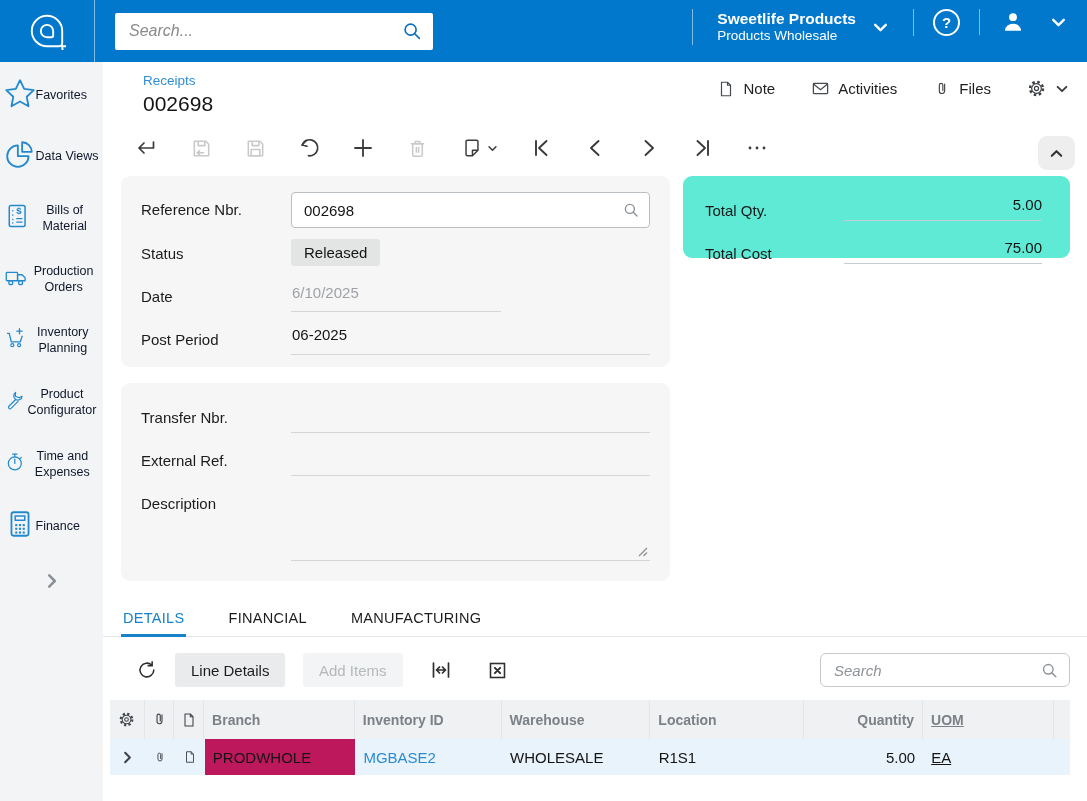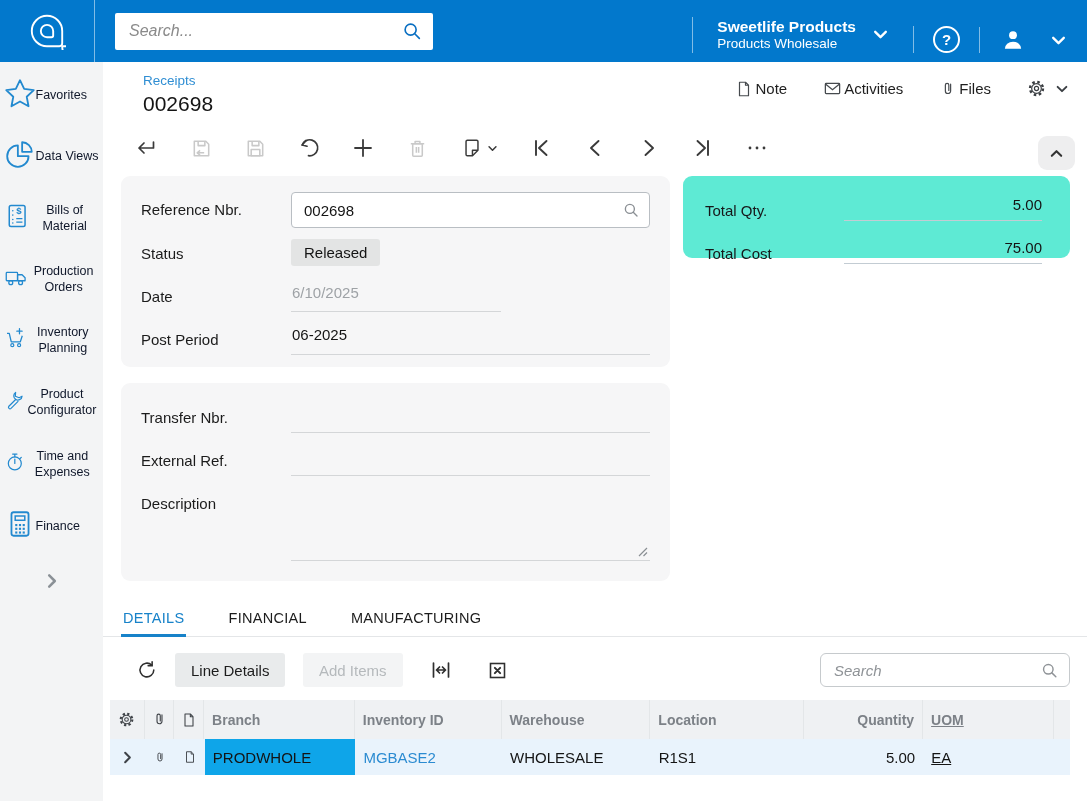--- a/index.html
+++ b/index.html
@@ -10,21 +10,21 @@
   
   .topbar { position:absolute; left:0; top:0; width:1087px; height:62px;
             background:#0278cc; display:flex; align-items:center; color:#fff; }
   .logo-box { width:95px; height:62px; display:flex; align-items:center;
               justify-content:center; border-right:1px solid rgba(255,255,255,.5); }
   .top-search { margin-left:20px; width:318px; height:37px; background:#fff;
                 border-radius:2px; display:flex; align-items:center; padding:0 10px 0 14px; }
   .top-search input { border:none; outline:none; flex:1; font-size:16px;
                       color:#333; font-family:inherit; }
   .top-search input::placeholder { color:#8a8a8a; font-style:italic; }
-  .top-right { margin-left:auto; display:flex; align-items:flex-end; height:44px; }
+  .top-right { margin-left:auto; display:flex; align-items:flex-start; height:44px; }
   .company { display:flex; align-items:center; gap:16px; padding:0 24px;
              border-left:1px solid rgba(255,255,255,.5); cursor:pointer; }
   .company-name { font-size:15.5px; font-weight:bold; line-height:1.25; }
   .company-sub { font-size:13.5px; line-height:1.25; }
   .help-cell { width:66px; display:flex; align-items:center; justify-content:center;
                border-left:1px solid rgba(255,255,255,.5); cursor:pointer; }
   .help-circle { width:27px; height:27px; border:2px solid #fff; border-radius:50%;
                  display:flex; align-items:center; justify-content:center;
                  font-size:15px; font-weight:bold; }
   .user-cell { width:108px; display:flex; align-items:center; justify-content:center;
@@ -40,21 +40,21 @@
   .side-item svg { margin-bottom:6px; }
   .side-more { color:#8a9096; margin-top:2px; cursor:pointer; }
 
   
   .main { position:absolute; left:103px; top:62px; width:984px; height:739px; background:#fff; }
   .breadcrumb { position:absolute; left:40px; top:11px; font-size:13.5px;
                 color:#2f8ed3; cursor:pointer; }
   .page-title { position:absolute; left:40px; top:30px; font-size:21px; color:#141414; }
   .header-actions { position:absolute; top:17px; right:18px; display:flex;
                     align-items:center; gap:36px; font-size:15px; color:#1e1e1e; }
-  .h-act { display:flex; align-items:center; gap:2px; cursor:pointer; color:#1e1e1e; }
+  .h-act { display:flex; align-items:center; gap:8px; cursor:pointer; color:#1e1e1e; }
   .h-act svg { color:#464a4e; }
   .h-gear { display:flex; align-items:center; gap:9px; cursor:pointer; color:#3a3e42; }
 
   
   .toolbar { position:absolute; left:30px; top:64px; height:44px; display:flex;
              align-items:center; gap:26px; }
   .tbtn { width:28px; height:28px; display:flex; align-items:center;
           justify-content:center; color:#3a3a3a; cursor:pointer; }
   .tbtn.disabled { color:#c9c9c9; cursor:default; }
   .tbtn.wide { width:44px; gap:4px; }
@@ -123,21 +123,21 @@
              font-weight:bold; color:#7c8187; border-right:1px solid #e3e6e8; cursor:pointer; }
   .icon-cell { justify-content:center; padding:0; color:#3f4348; }
   .c0{width:35px;} .c1{width:30px;} .c2{width:30px;}
   .c-branch{width:152px;} .c-inv{width:148px;} .c-wh{width:150px;}
   .c-loc{width:155px;} .c-qty{width:120px; justify-content:flex-end;} .c-uom{width:132px;text-decoration:underline;}
   .c-fill{flex:1; border-right:none;}
   .grid-row { display:flex; height:36px; background:#e9f3fc; font-size:15px; color:#141414; }
   .gr-cell { display:flex; align-items:center; padding:0 8px; cursor:pointer; }
   .gr-cell.icon-cell { color:#3f4348; }
   .row-chevron { color:#7c8994; }
-  .cell-selected { background:#0ea5e9; }
+  .cell-selected { background:#be185d; }
   .inv-link { color:#2b8bd1; }
 </style>
 </head>
 <body>
 
 <svg width="0" height="0" style="position:absolute">
   <defs>
     <symbol id="sym-gear" viewBox="0 0 24 24">
       <circle cx="12" cy="12" r="8.2" fill="none" stroke="currentColor" stroke-width="3" stroke-dasharray="3.2 3.24"></circle>
       <circle cx="12" cy="12" r="6.1" fill="none" stroke="currentColor" stroke-width="1.5"></circle>

